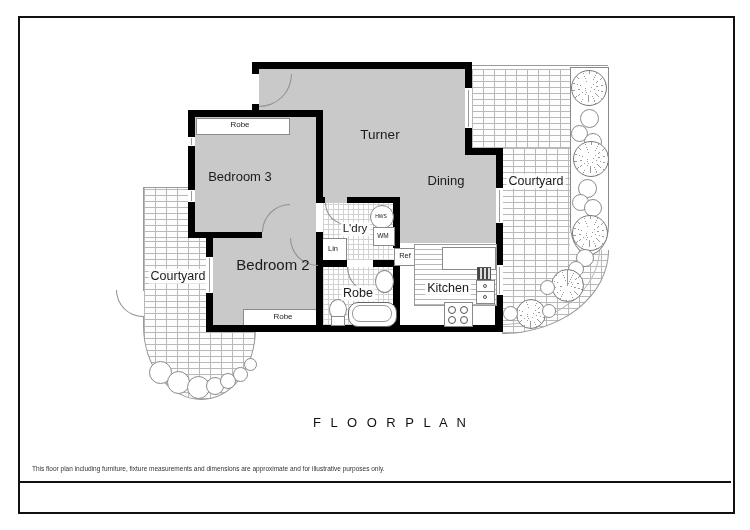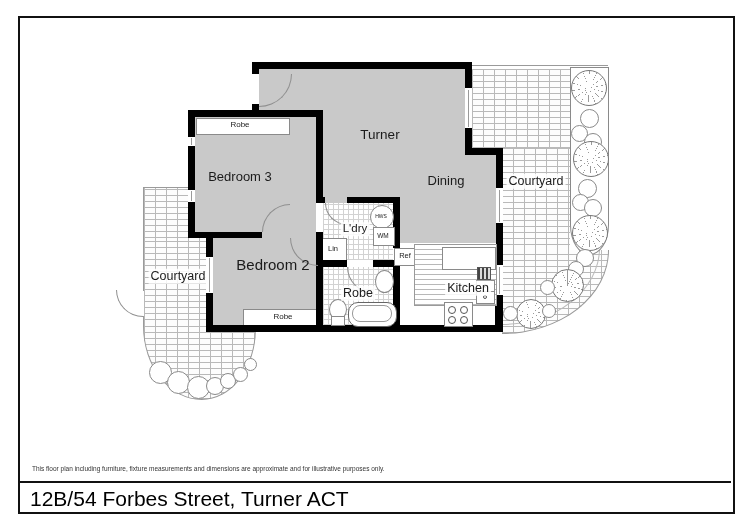--- a/index.html
+++ b/index.html
@@ -161,27 +161,27 @@
   <div class="box" style="left:329px;top:299px;width:16px;height:19px;border-radius:50%;"></div>
   <div class="box" style="left:331px;top:316px;width:12px;height:8px;"></div>
   <div class="box" style="left:348px;top:302px;width:47px;height:23px;border-radius:10px;border-color:#666;"></div>
   <div class="abs" style="left:352px;top:305px;width:40px;height:17px;border:1px solid #999;border-radius:8px;"></div>
 
   <span class="lbl" style="left:380px;top:135px;font-size:13.5px;">Turner</span>
   <span class="lbl" style="left:446px;top:180px;font-size:13px;">Dining</span>
   <span class="lbl" style="left:240px;top:176px;font-size:13px;">Bedroom 3</span>
   <span class="lbl" style="left:273px;top:264px;font-size:15px;">Bedroom 2</span>
   <span class="lbl halo" style="left:358px;top:293px;font-size:12.5px;">Robe</span>
-  <span class="lbl halo" style="left:468px;top:288px;font-size:12.5px;">Kitchen</span>
+  <span class="lbl halo" style="left:448px;top:288px;font-size:12.5px;">Kitchen</span>
   <span class="lbl halo" style="left:355px;top:229px;font-size:11.5px;">L'dry</span>
   <span class="lbl halo" style="left:178px;top:276px;font-size:12.5px;">Courtyard</span>
   <span class="lbl halo" style="left:536px;top:181px;font-size:12.5px;">Courtyard</span>
   <span class="lbl" style="left:240px;top:125px;font-size:8px;">Robe</span>
   <span class="lbl" style="left:283px;top:317px;font-size:8px;">Robe</span>
   <span class="lbl" style="left:333px;top:249px;font-size:7.5px;">Lin</span>
   <span class="lbl" style="left:405px;top:256px;font-size:7.5px;">Ref</span>
   <span class="lbl" style="left:381px;top:216px;font-size:5px;">HWS</span>
   <span class="lbl" style="left:383px;top:236px;font-size:6.5px;">WM</span>
 
+  <span class="lbl" style="left:391px;top:422px;font-size:13px;letter-spacing:3px;color:#111;">F L O O R   P L A N</span>
   <span class="titlebar" style="left:32px;top:465px;font-size:6.5px;color:#333;">This floor plan including furniture, fixture measurements and dimensions are approximate and for illustrative purposes only.</span>
-  <span class="titlebar" style="left:30px;top:487px;font-size:21px;color:#000;">12B/54 Forbes Street, Turner ACT</span>
 
 </div>
 
 </body></html>

